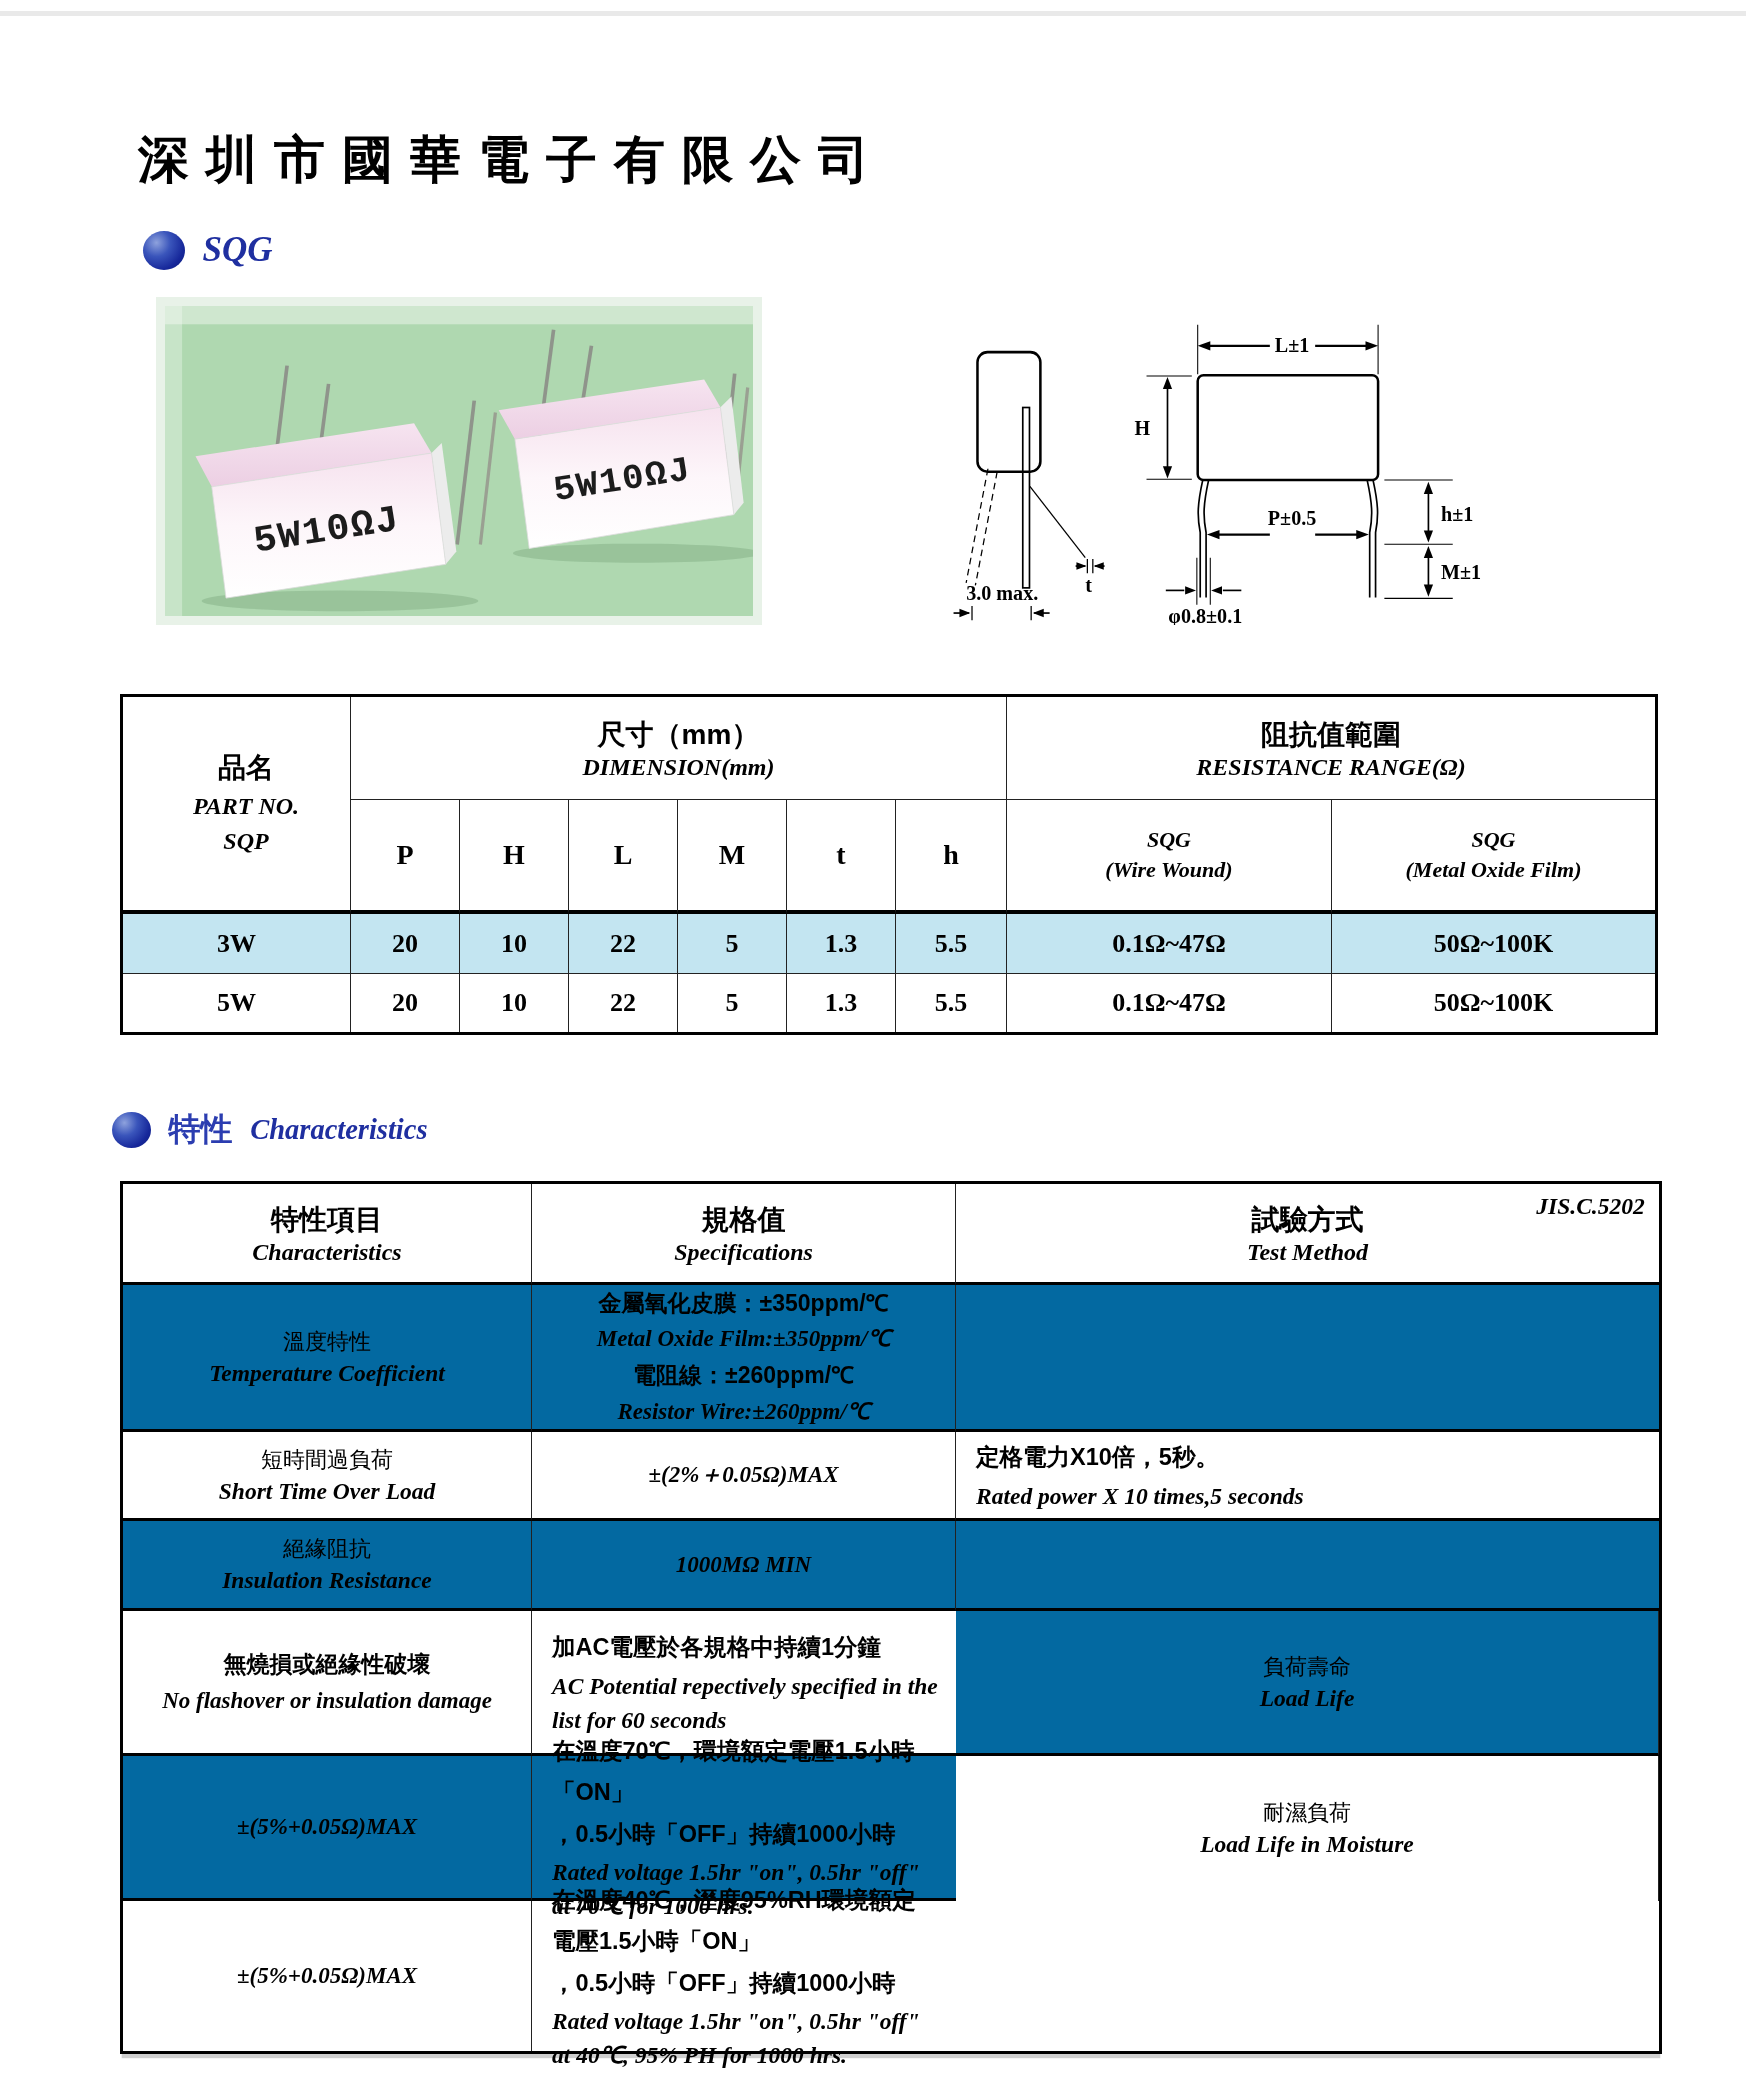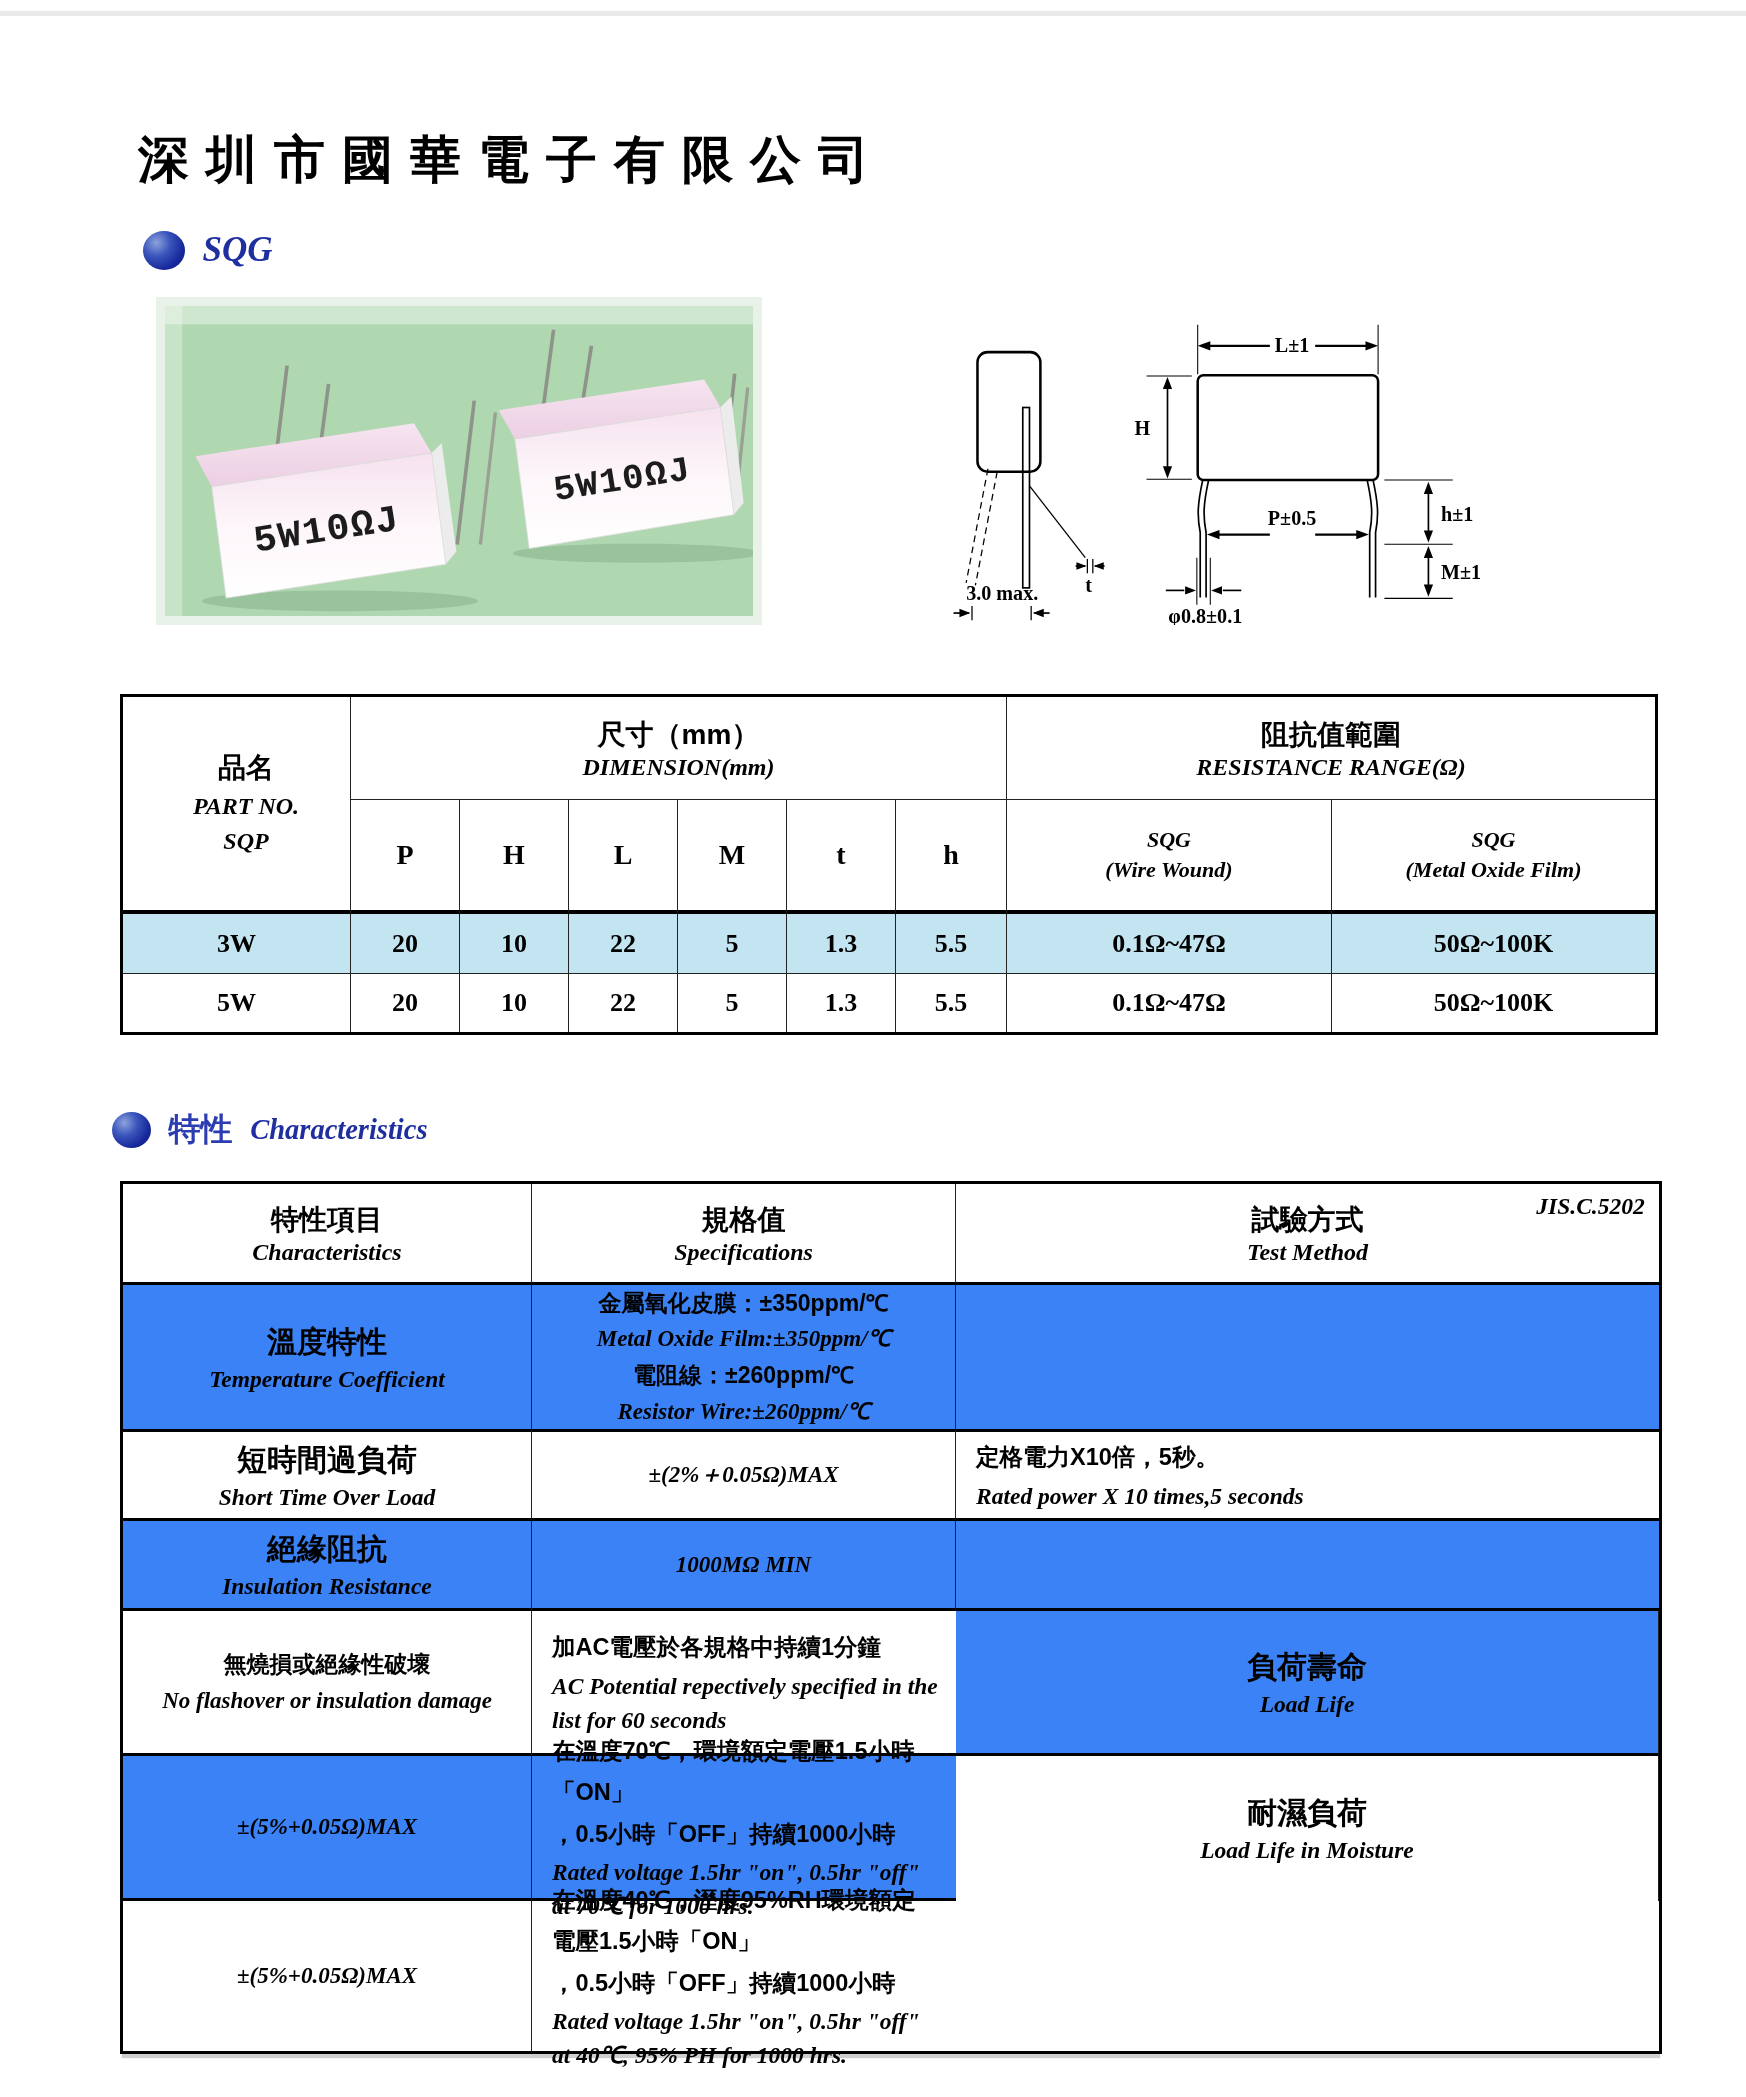--- a/index.html
+++ b/index.html
@@ -46,23 +46,23 @@
 
   
   .t2{position:absolute;left:120px;top:1181px;display:grid;border:3.8px solid #000;background:#fff;
       grid-template-columns:409px 424px 703px;
       grid-template-rows:101px 147px 89px 90px 145px 145px 150px;
       box-shadow:0 5.9px 0 -1.7px #cfcfcf;}
   .t2 .cell{border-right:1.7px solid #222;border-bottom:3.8px solid #000;display:flex;flex-direction:column;
       justify-content:center;align-items:center;box-sizing:border-box;text-align:center;}
   .t2 .cell.last{border-right:none;}
   .t2 .cell.nob{border-bottom:none;}
-  .t2 .blue{background:#3b82f6;}
+  .t2 .blue{background:#0369a1;}
   .t2 .test{align-items:flex-start;text-align:left;padding:11.7px 17px 11.7px 20px;position:relative;}
-  .name-cjk{font-size:30px;font-weight:700;line-height:1.5;}
+  .name-cjk{font-size:22px;font-weight:400;line-height:1.5;}
   .name-en{font-family:"Liberation Serif",serif;font-style:italic;font-weight:700;font-size:23.5px;line-height:1.35;max-width:378px;}
   .spec-cjk{font-size:23px;font-weight:800;line-height:1.6;}
   .spec-en{font-family:"Liberation Serif",serif;font-style:italic;font-weight:700;font-size:23px;line-height:1.55;}
   .test-cjk{font-size:23.5px;font-weight:800;line-height:1.75;}
   .test-en{font-family:"Liberation Serif",serif;font-style:italic;font-weight:700;font-size:23.5px;line-height:1.45;}
   .jis{position:absolute;top:9.2px;right:14.3px;font-family:"Liberation Serif",serif;font-style:italic;
        font-weight:700;font-size:23.5px;}
   .t2 .hdr{position:relative;}
 </style>
 </head>

